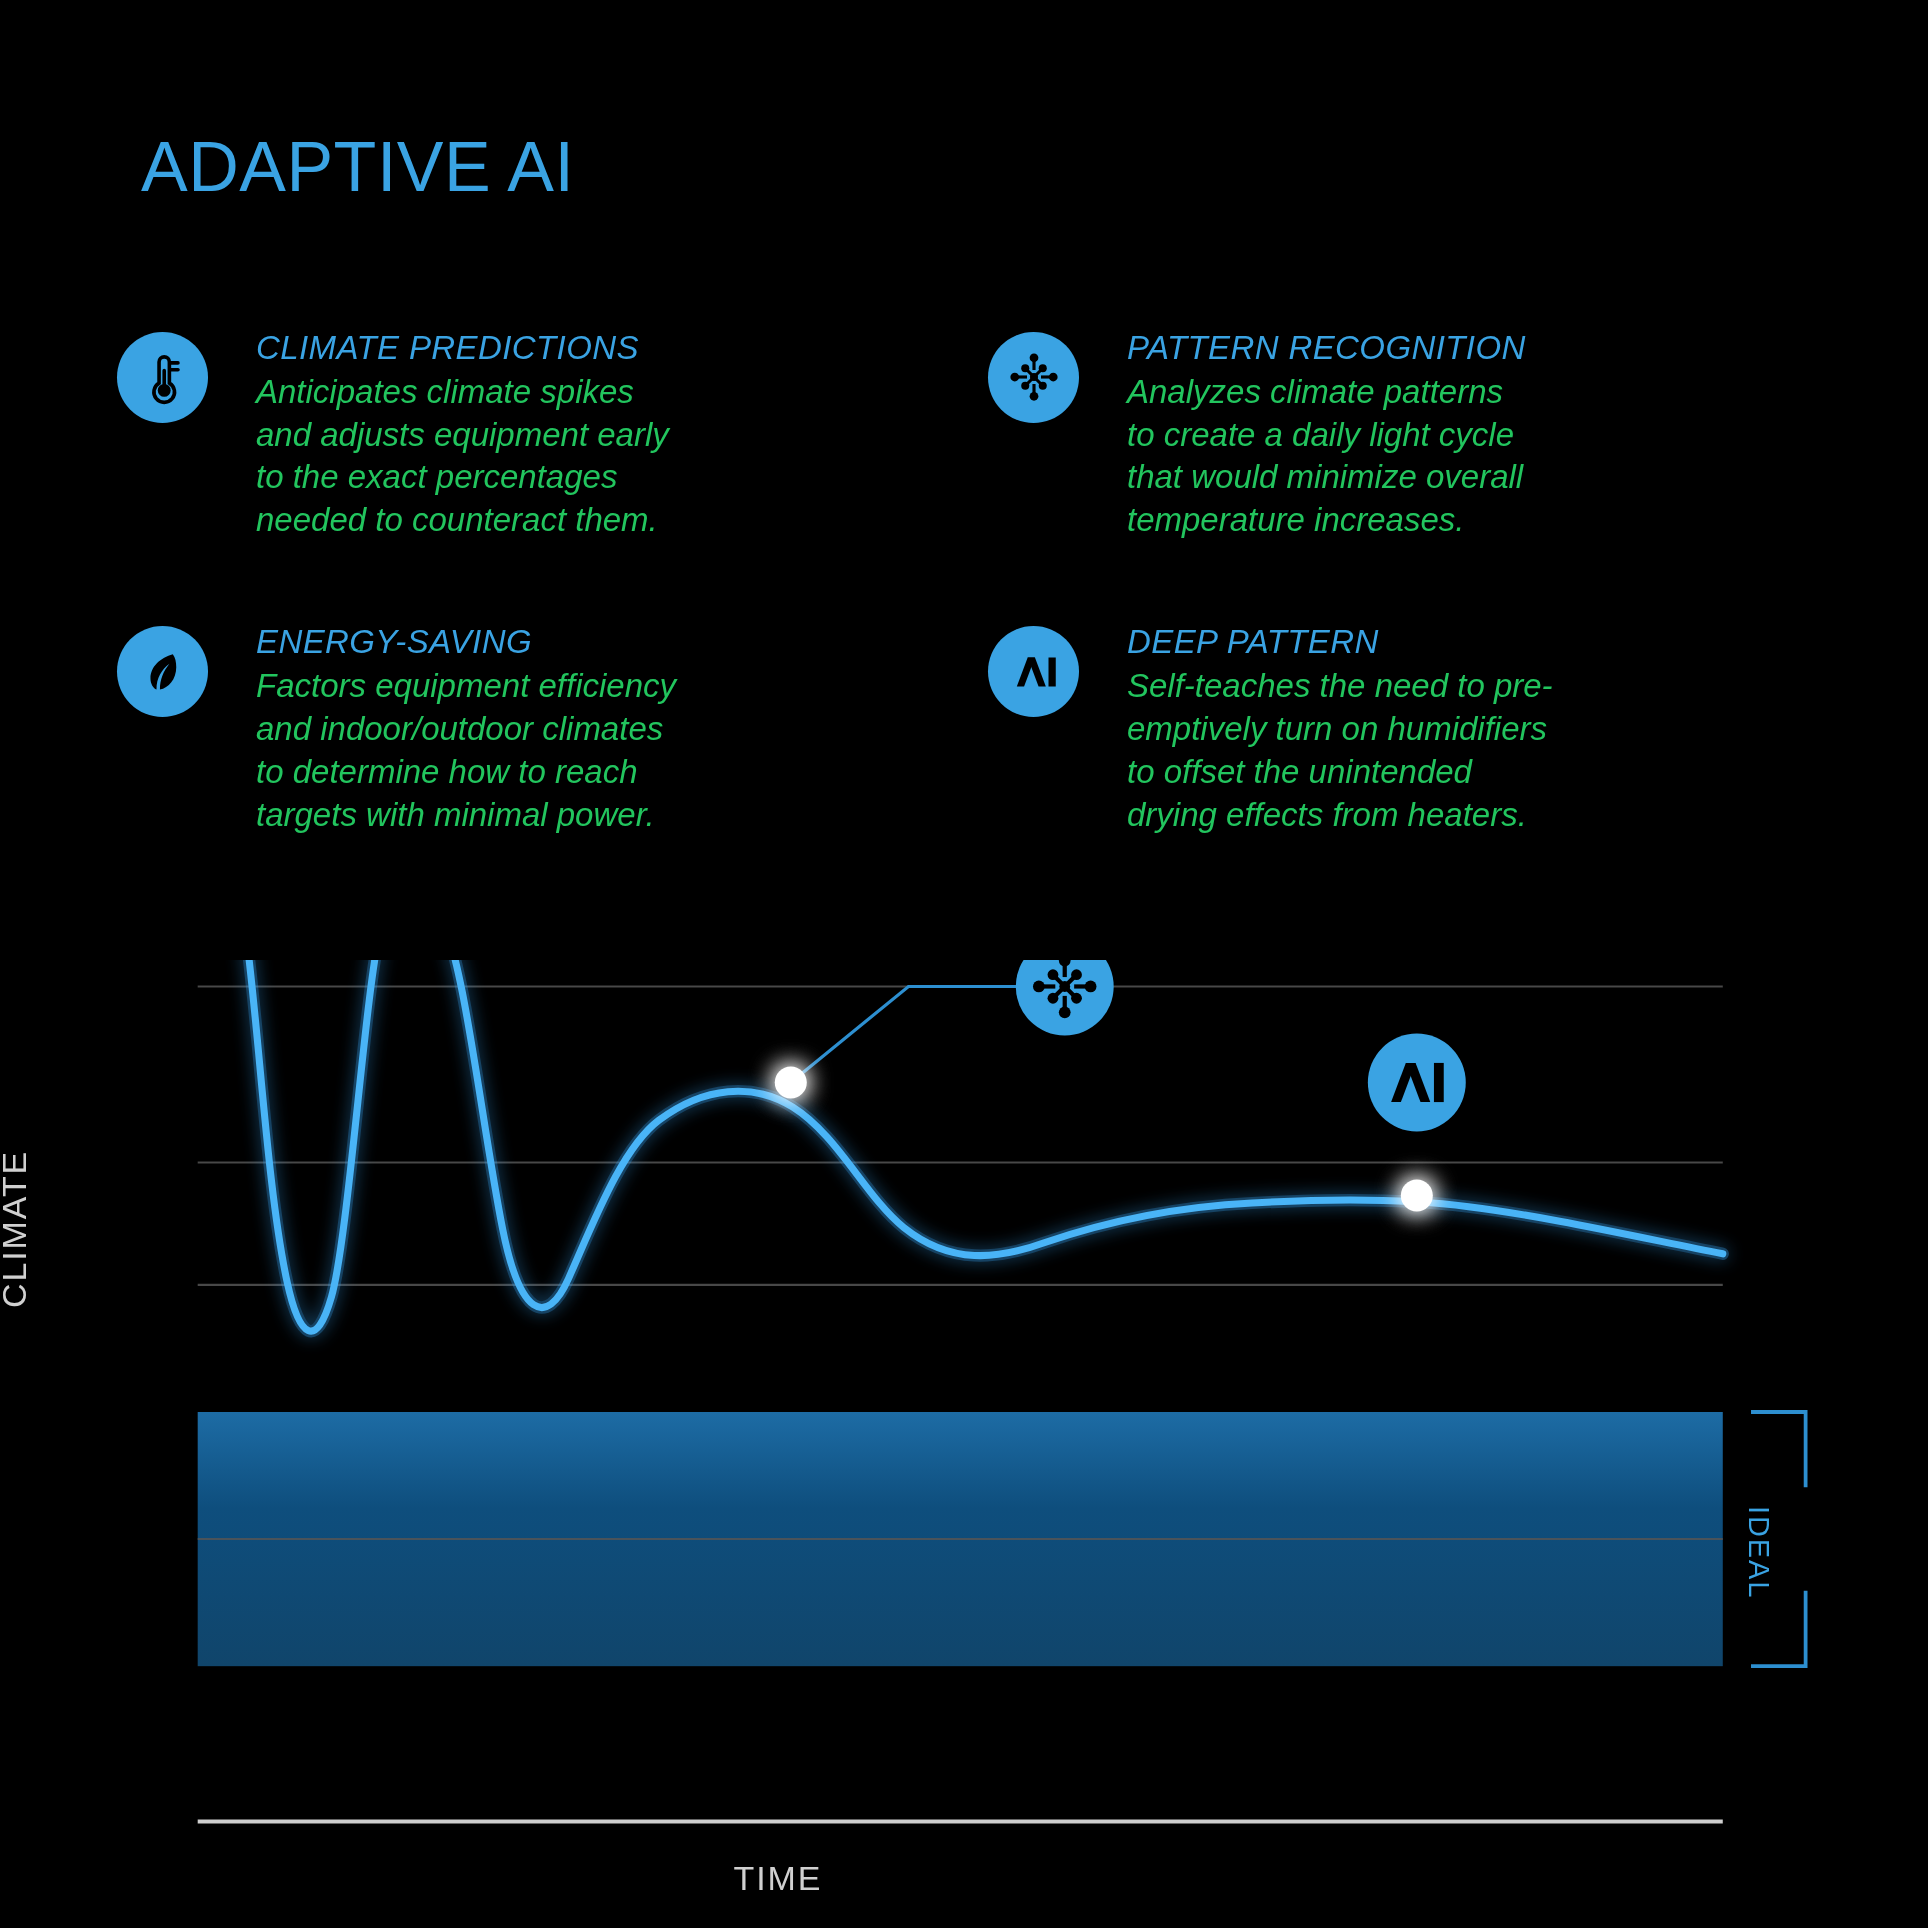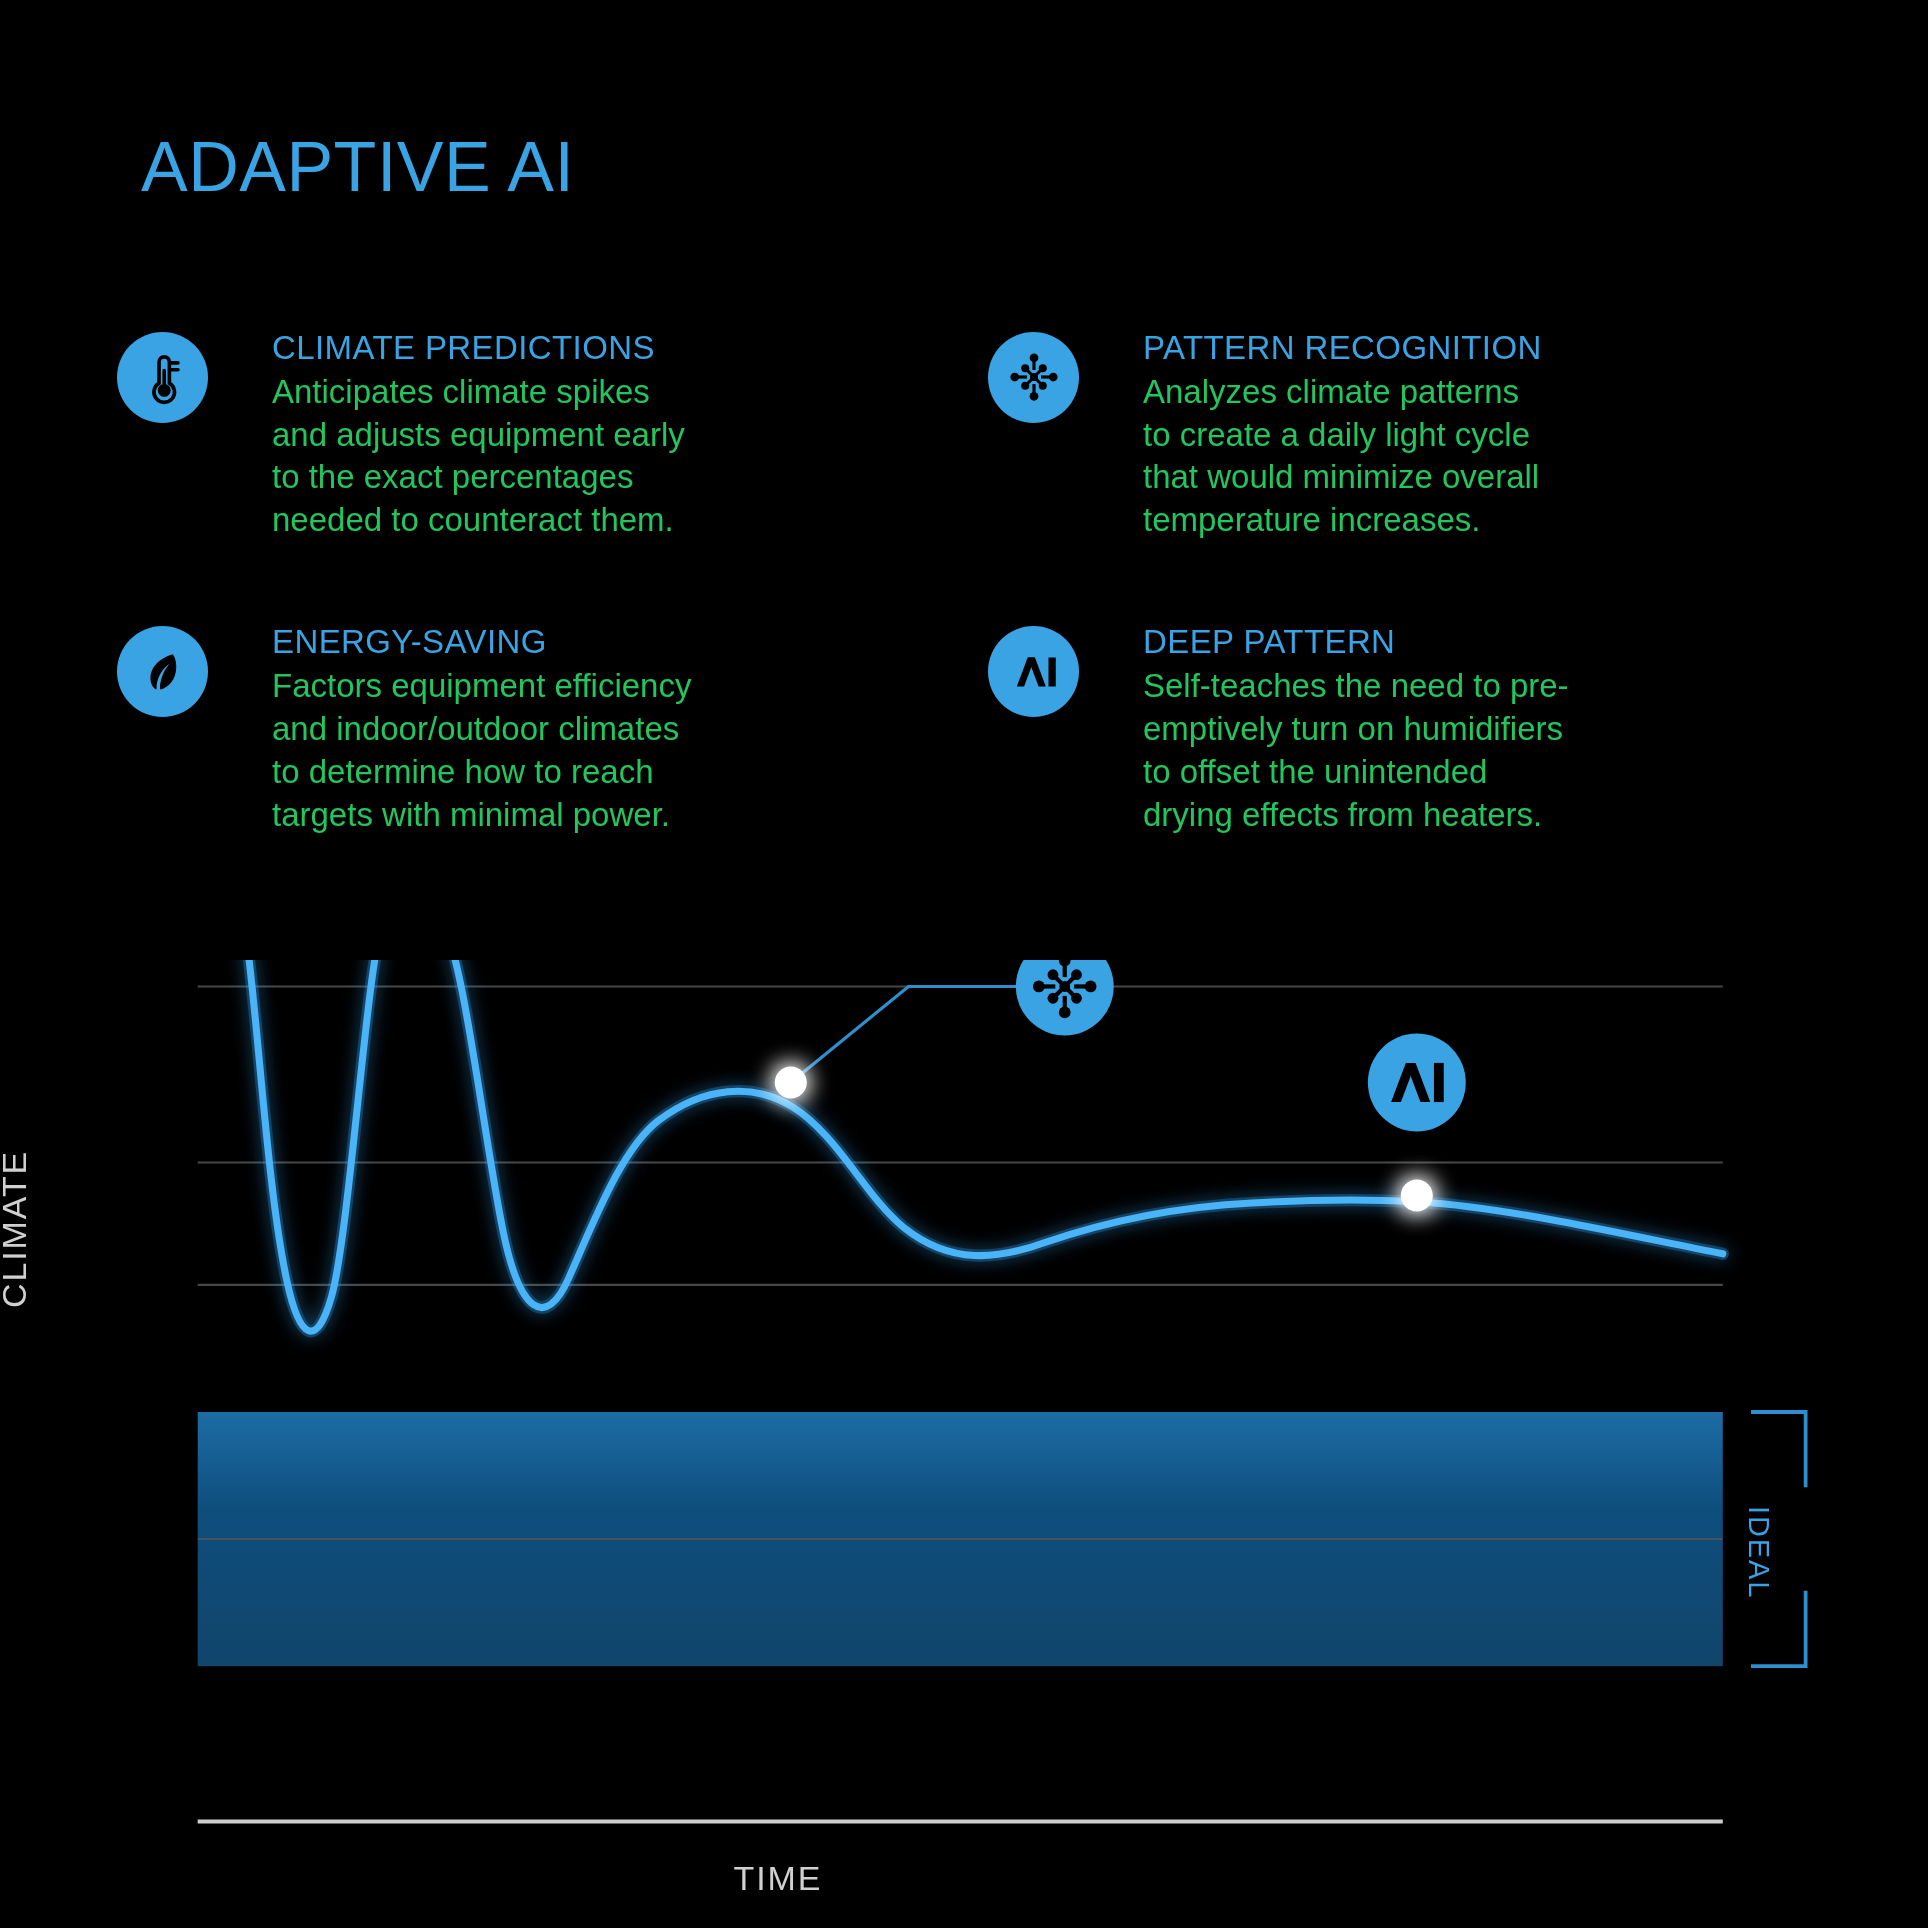--- a/index.html
+++ b/index.html
@@ -36,21 +36,21 @@
   }
   .feature { display:flex; align-items:flex-start; }
   .feature-icon {
     flex:0 0 auto;
     width:91px; height:91px;
     border-radius:50%;
     background:#3aa3e3;
     display:flex; align-items:center; justify-content:center;
     margin-top:3.8px;
   }
-  .feature-body { margin-left:64px; padding-top:1.9px; }
+  .feature-body { margin-left:48px; padding-top:1.9px;font-style:italic; }
   .feature-title {
     color:#3aa3e3;
     font-size:33px;
     letter-spacing:0.4px;
     line-height:1.12;
     margin-bottom:3.8px;
     font-weight:400;
     white-space:nowrap;
   }
   .feature-desc {

